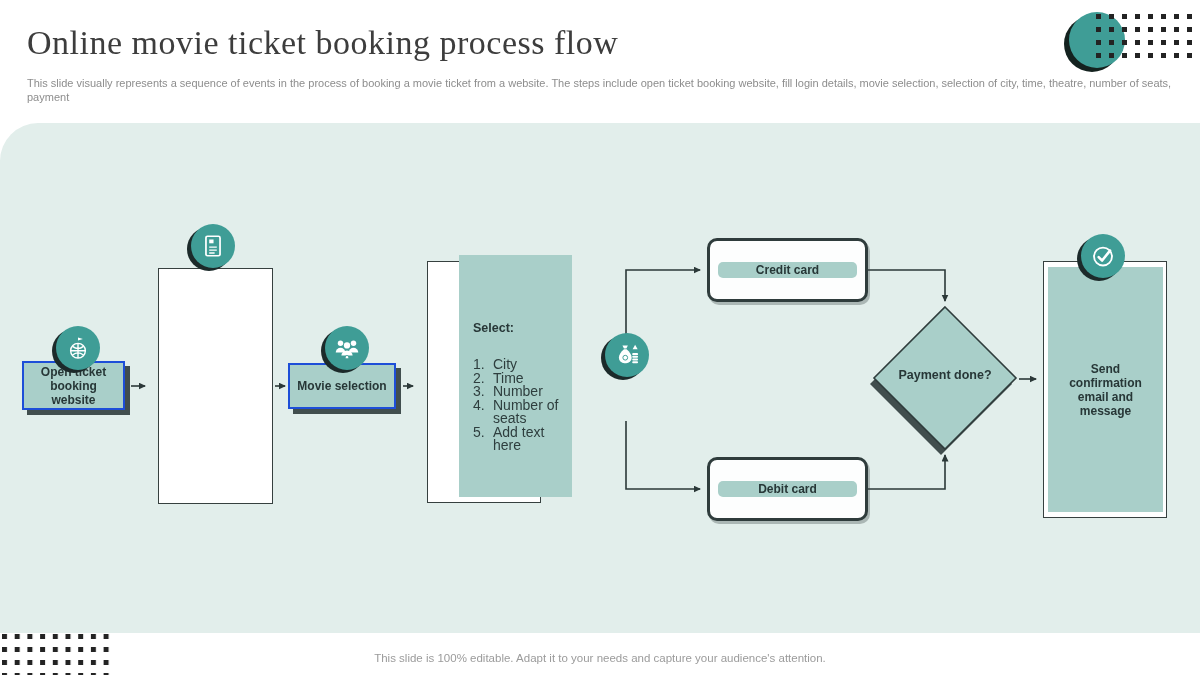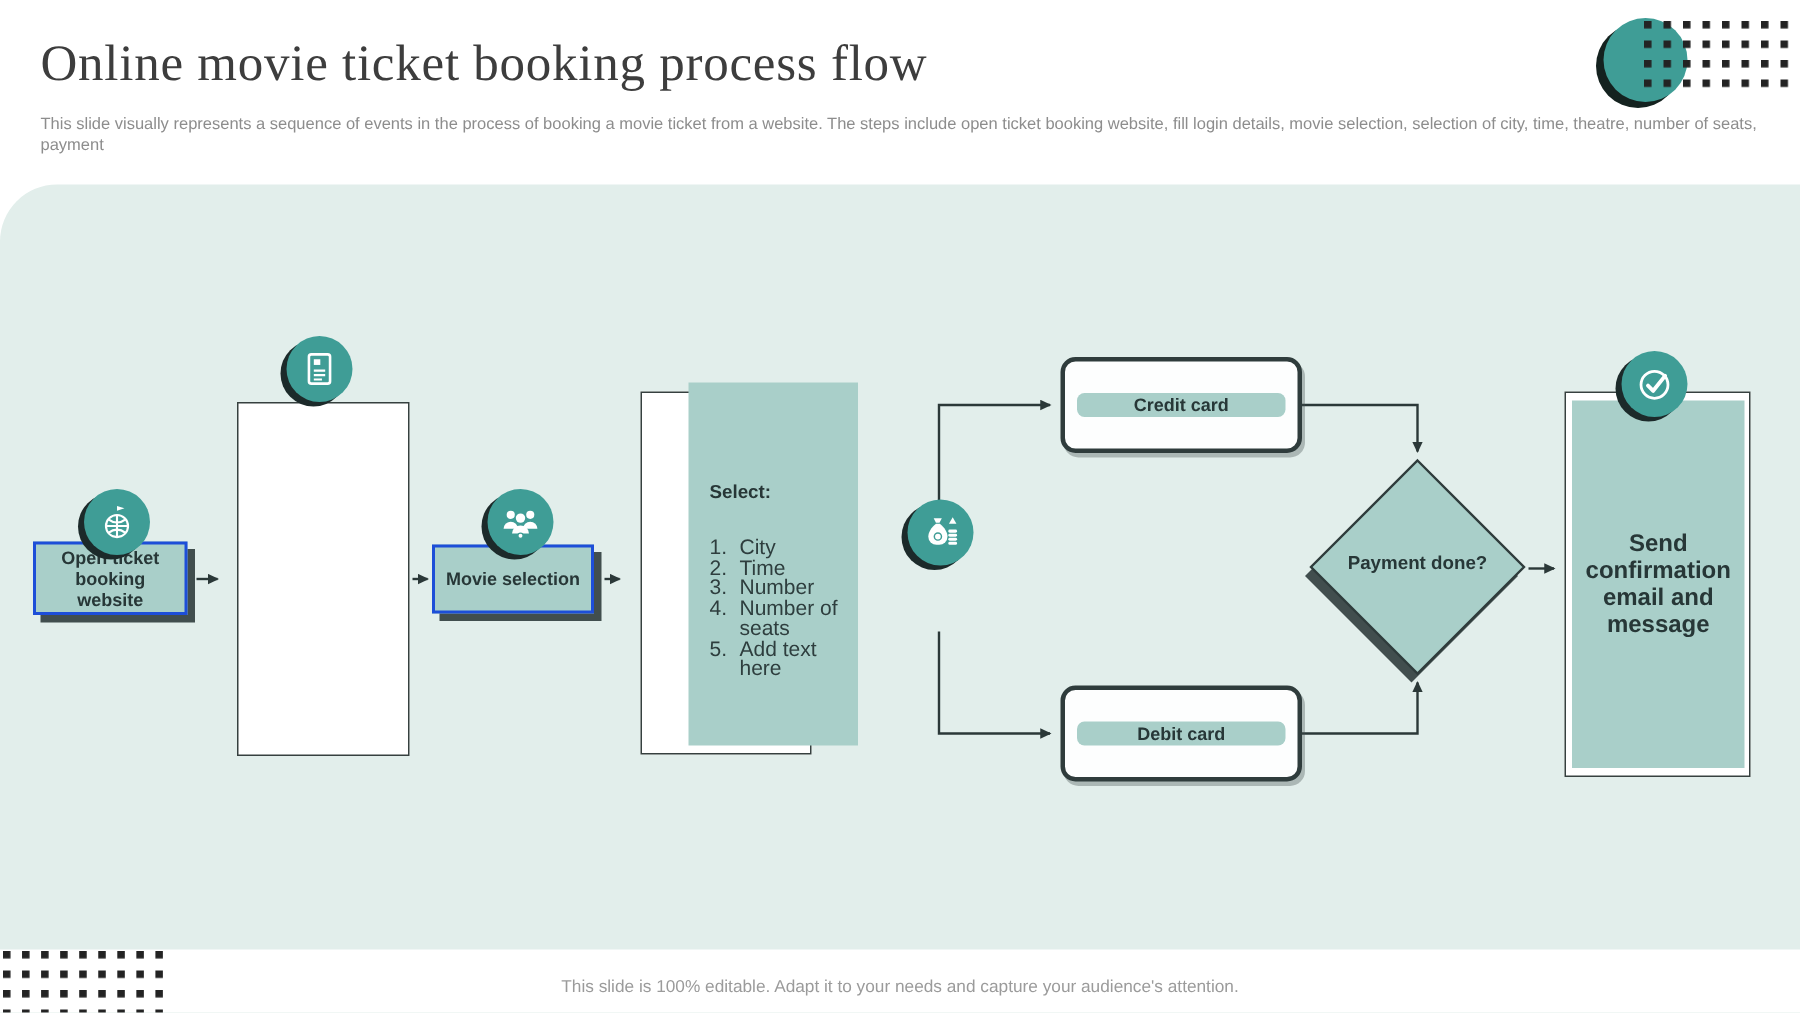--- a/index.html
+++ b/index.html
@@ -38,21 +38,21 @@
   .numlist { margin-top:22px; counter-reset:n; list-style:none; }
   .numlist .li { font-size:14px; line-height:13.5px; color:#2e3e3e; display:flex; }
   .numlist .li::before { counter-increment:n; content:counter(n) "."; width:20px; flex:0 0 20px; }
   .card { position:absolute; border:3px solid #2f3c3c; border-radius:10px; background:#fdfefe;
           padding:21px 8px; box-shadow:2px 3px 0 rgba(70,80,80,0.35); }
   .card-inner { width:100%; height:100%; background:#a9cfc9; border-radius:5px; display:flex;
                 align-items:center; justify-content:center; font-size:12px; font-weight:bold; color:#273737; }
   .diamond-label { position:absolute; left:880px; top:368px; width:130px; text-align:center;
                    font-size:12.5px; font-weight:bold; color:#273737; }
   .confirm-center { display:flex; align-items:center; justify-content:center; text-align:center;
-                    font-size:16px; font-weight:bold; color:#273737; padding:0 8px; }
+                    font-size:12px; font-weight:bold; color:#273737; padding:0 8px; }
 
   
   .badge { position:absolute; width:44px; height:44px; border-radius:50%; background:#3f9d96;
            box-shadow:-4px 3px 0 #1c2a2a; display:flex; align-items:center; justify-content:center; }
   .badge svg { width:26px; height:26px; }
 
   
   .footer-note { position:absolute; left:0; top:652px; width:1200px; text-align:center;
                  font-size:11.5px; color:#9b9b9b; }
 </style>

